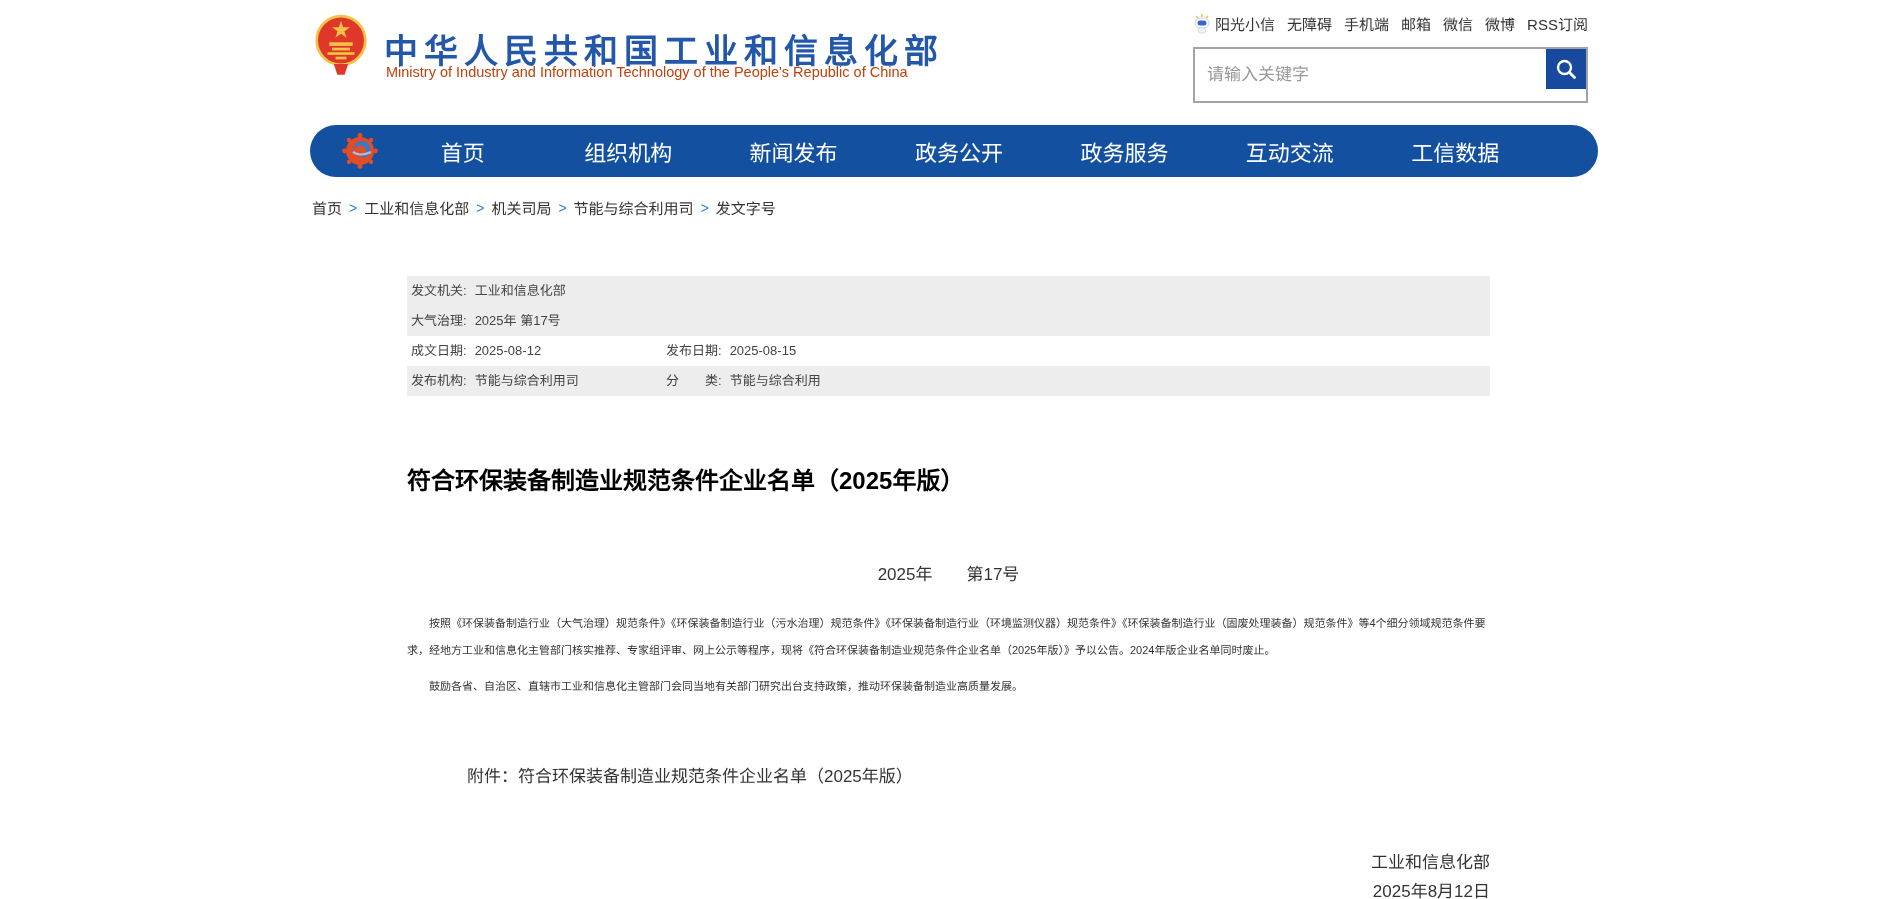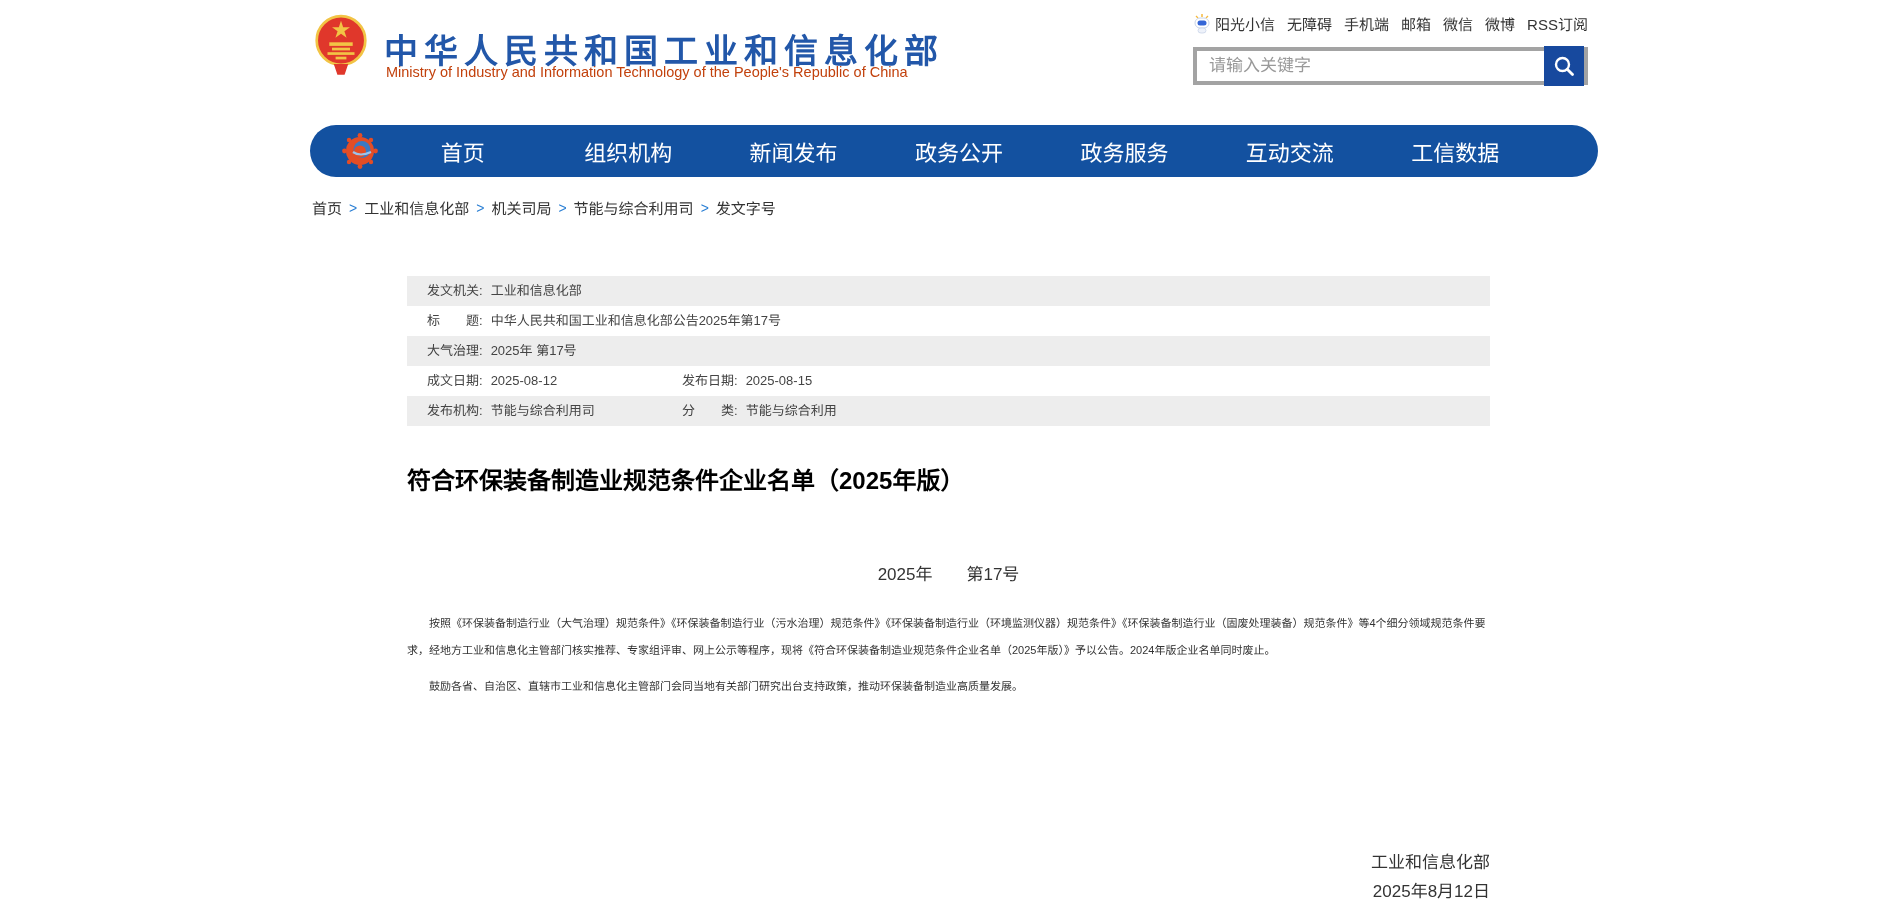--- a/index.html
+++ b/index.html
@@ -12,22 +12,22 @@
   .site-title { position:absolute; left:384px; top:24px; font-size:34px; font-weight:bold;
                 color:#2257a9; letter-spacing:6px; white-space:nowrap; }
   .site-subtitle { position:absolute; left:386px; top:64px; font-size:14.5px; color:#c2410c;
                    white-space:nowrap; }
 
   .top-links { position:absolute; top:13px; left:1193px; width:395px; display:flex;
                justify-content:space-between; align-items:center; font-size:15px; color:#333; }
   .top-link { cursor:pointer; white-space:nowrap; display:flex; align-items:flex-end; gap:4px; }
   .robot-ico { width:18px; height:20px; display:inline-block; }
 
-  .search-box { position:absolute; top:47px; left:1193px; width:395px; height:38px;
-                border:4px solid #a3a3a3; background:#fff; display:flex; align-items:center; }
+  .search-box { position:absolute; top:47px; left:1193px; width:395px; height:56px;
+                border:2px solid #a3a3a3; background:#fff; display:flex; }
   .search-input { flex:1; height:100%; border:none; outline:none; padding:0 12px;
                   font-size:17px; color:#333; font-family:inherit; background:transparent; }
   .search-input::placeholder { color:#999; }
   .search-btn { width:40px; height:40px; border:none; background:#17499e; cursor:pointer;
                 display:flex; align-items:center; justify-content:center; padding:0; }
 
   
   .navbar { position:absolute; left:310px; top:125px; width:1288px; height:52px;
             background:#1351a0; border-radius:26px; display:flex; align-items:center;
             padding:0 60px 0 30px; }
@@ -37,21 +37,21 @@
               white-space:nowrap; }
 
   
   .breadcrumb { position:absolute; left:312px; top:197px; font-size:15px; color:#333;
                 display:flex; align-items:center; }
   .crumb { cursor:pointer; }
   .crumb-sep { color:#2a7fd4; margin:0 7px; font-size:14px; }
 
   
   .doc-table { position:absolute; left:407px; top:276px; width:1083px; font-size:13px; color:#444; }
-  .doc-row { height:30px; line-height:30px; display:flex; padding-left:20px; background:#fff; }
+  .doc-row { height:30px; line-height:30px; display:flex; padding-left:4px; background:#fff; }
   .doc-row.alt { background:#ededed; }
   .doc-cell { white-space:nowrap; }
   .doc-cell.first { width:255px; flex:0 0 auto; }
   .doc-label { margin-right:8px; }
 
   
   .article-title { position:absolute; left:407px; top:461px; width:1083px; text-align:left;
                    font-size:24px; font-weight:bold; color:#000; }
   .doc-number { position:absolute; left:407px; top:560px; width:1083px; text-align:center;
                 font-size:17px; color:#333; }
@@ -152,25 +152,20 @@
     <span class="crumb-sep">&gt;</span>
     <span class="crumb">发文字号</span>
   </div>
 
   <div class="doc-table">
     <div class="doc-row alt">
       <span class="doc-cell">
         <span class="doc-label">发文机关:</span><span>工业和信息化部</span>
       </span>
     </div>
-    <div class="doc-row">
-      <span class="doc-cell">
-        <span class="doc-label">标　　题:</span><span>中华人民共和国工业和信息化部公告2025年第17号</span>
-      </span>
-    </div>
     <div class="doc-row alt">
       <span class="doc-cell">
         <span class="doc-label">大气治理:</span><span>2025年 第17号</span>
       </span>
     </div>
     <div class="doc-row">
       <span class="doc-cell first">
         <span class="doc-label">成文日期:</span><span>2025-08-12</span>
       </span>
       <span class="doc-cell">
@@ -188,17 +183,18 @@
   </div>
 
   <div class="article-title">符合环保装备制造业规范条件企业名单（2025年版）</div>
   <div class="doc-number">2025年　　第17号</div>
 
   <div class="article-body">
     <p>按照《环保装备制造行业（大气治理）规范条件》《环保装备制造行业（污水治理）规范条件》《环保装备制造行业（环境监测仪器）规范条件》《环保装备制造行业（固废处理装备）规范条件》等4个细分领域规范条件要求，经地方工业和信息化主管部门核实推荐、专家组评审、网上公示等程序，现将《符合环保装备制造业规范条件企业名单（2025年版）》予以公告。2024年版企业名单同时废止。</p>
     <p>鼓励各省、自治区、直辖市工业和信息化主管部门会同当地有关部门研究出台支持政策，推动环保装备制造业高质量发展。</p>
   </div>
 
+  <div class="attachment">附件：符合环保装备制造业规范条件企业名单（2025年版）</div>
 
   <div class="sig-org">工业和信息化部</div>
   <div class="sig-date">2025年8月12日</div>
 
 </div>
 
 </body></html>

